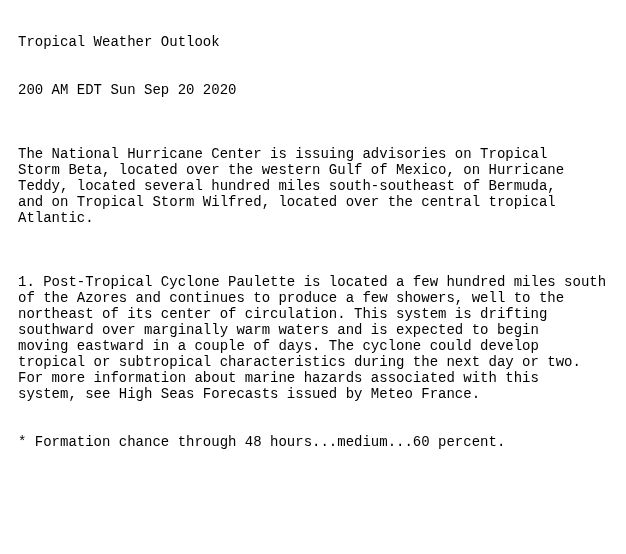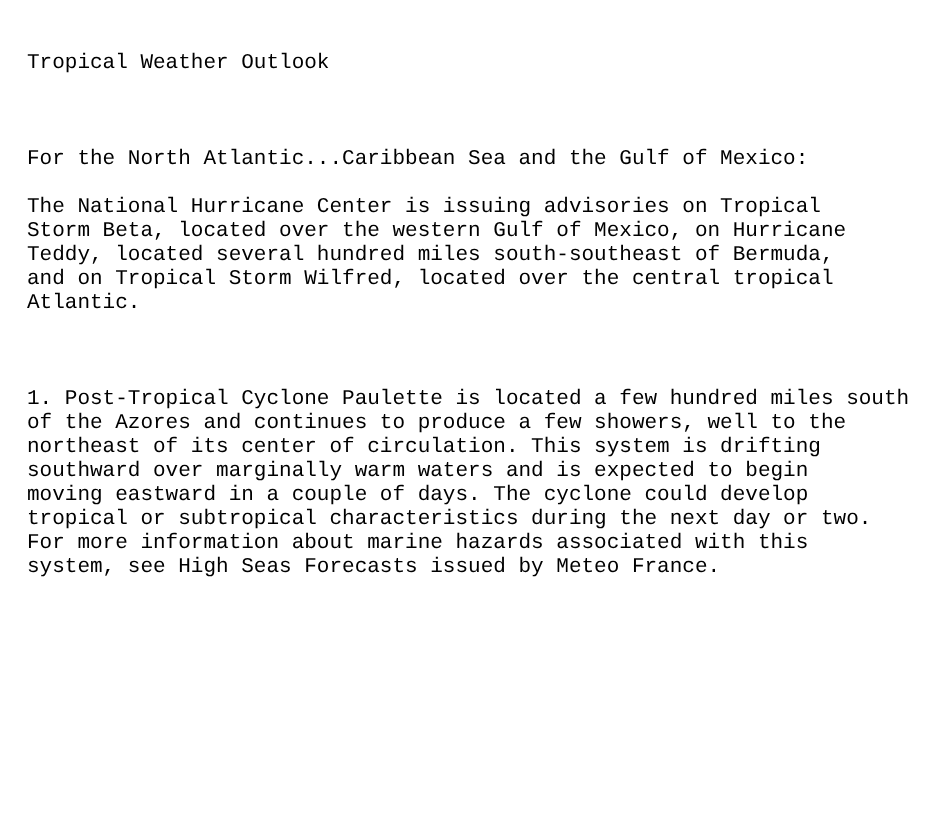--- a/index.html
+++ b/index.html
@@ -29,35 +29,36 @@
     margin: 0;
   }
 </style>
 </head>
 <body>
 
 <div class="bulletin">
 
   <div class="block">
     <div class="line">Tropical Weather Outlook</div>
+    <div class="line">200 AM EDT Sun Sep 20 2020</div>
   </div>
 
-  <div class="block">For the North Atlantic...Caribbean Sea and the Gulf of Mexico:</div>
 
   <div class="block">The National Hurricane Center is issuing advisories on Tropical
 Storm Beta, located over the western Gulf of Mexico, on Hurricane
 Teddy, located several hundred miles south-southeast of Bermuda,
 and on Tropical Storm Wilfred, located over the central tropical
 Atlantic.</div>
 
   <div class="block">
     <div class="line">1. Post-Tropical Cyclone Paulette is located a few hundred miles south
 of the Azores and continues to produce a few showers, well to the
 northeast of its center of circulation. This system is drifting
 southward over marginally warm waters and is expected to begin
 moving eastward in a couple of days. The cyclone could develop
 tropical or subtropical characteristics during the next day or two.
 For more information about marine hazards associated with this
 system, see High Seas Forecasts issued by Meteo France.</div>
+    <div class="line">* Formation chance through 48 hours...medium...60 percent.</div>
     
   </div>
 
 </div>
 
 </body></html>

